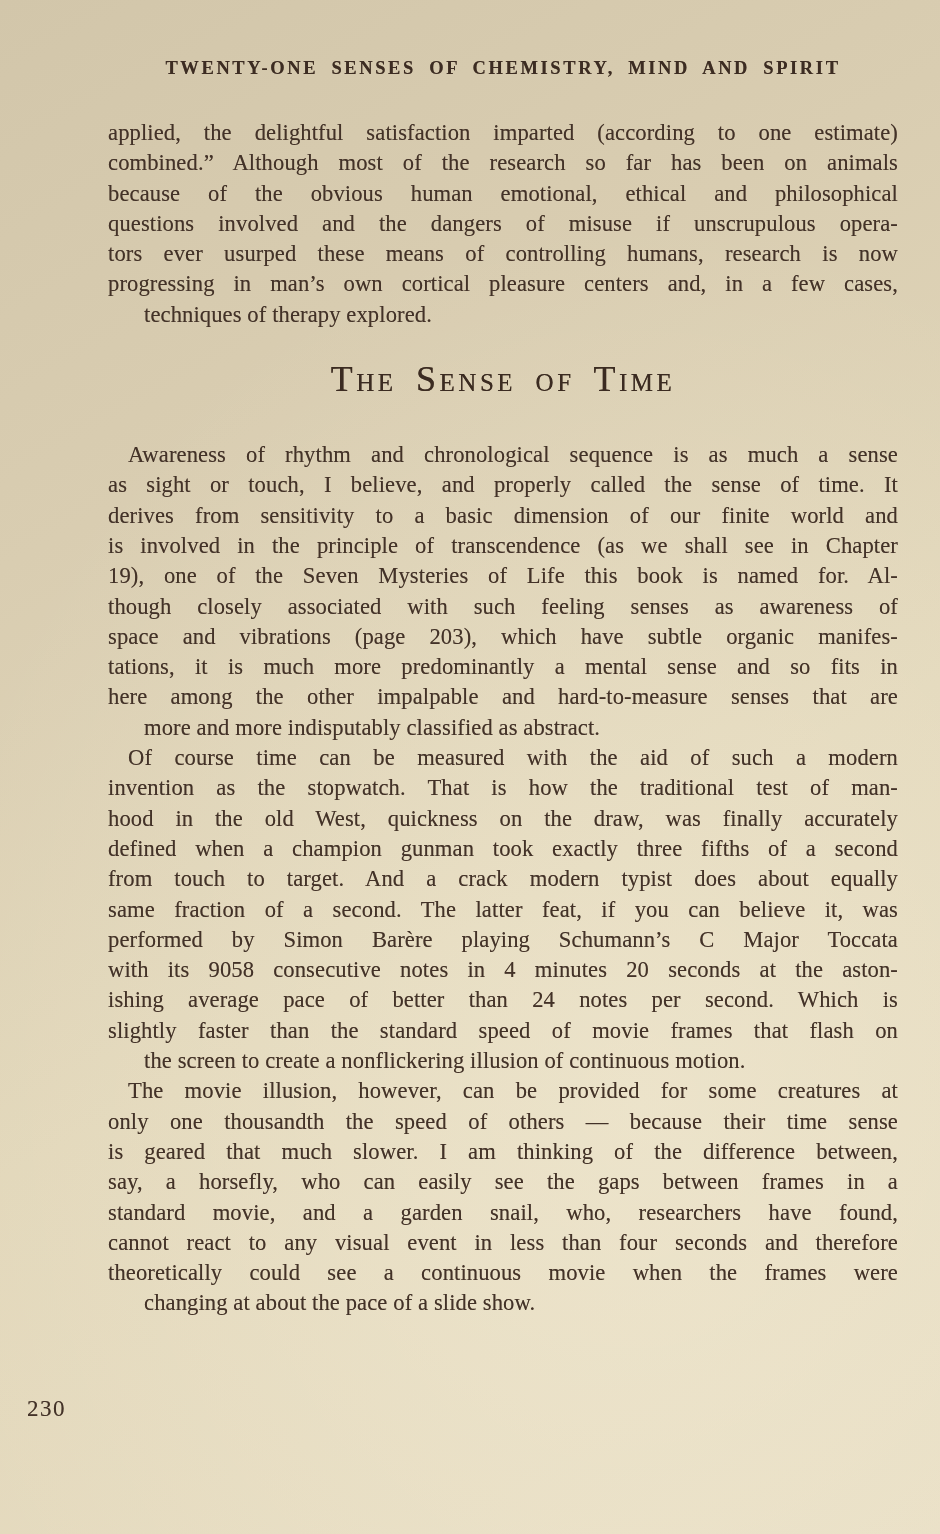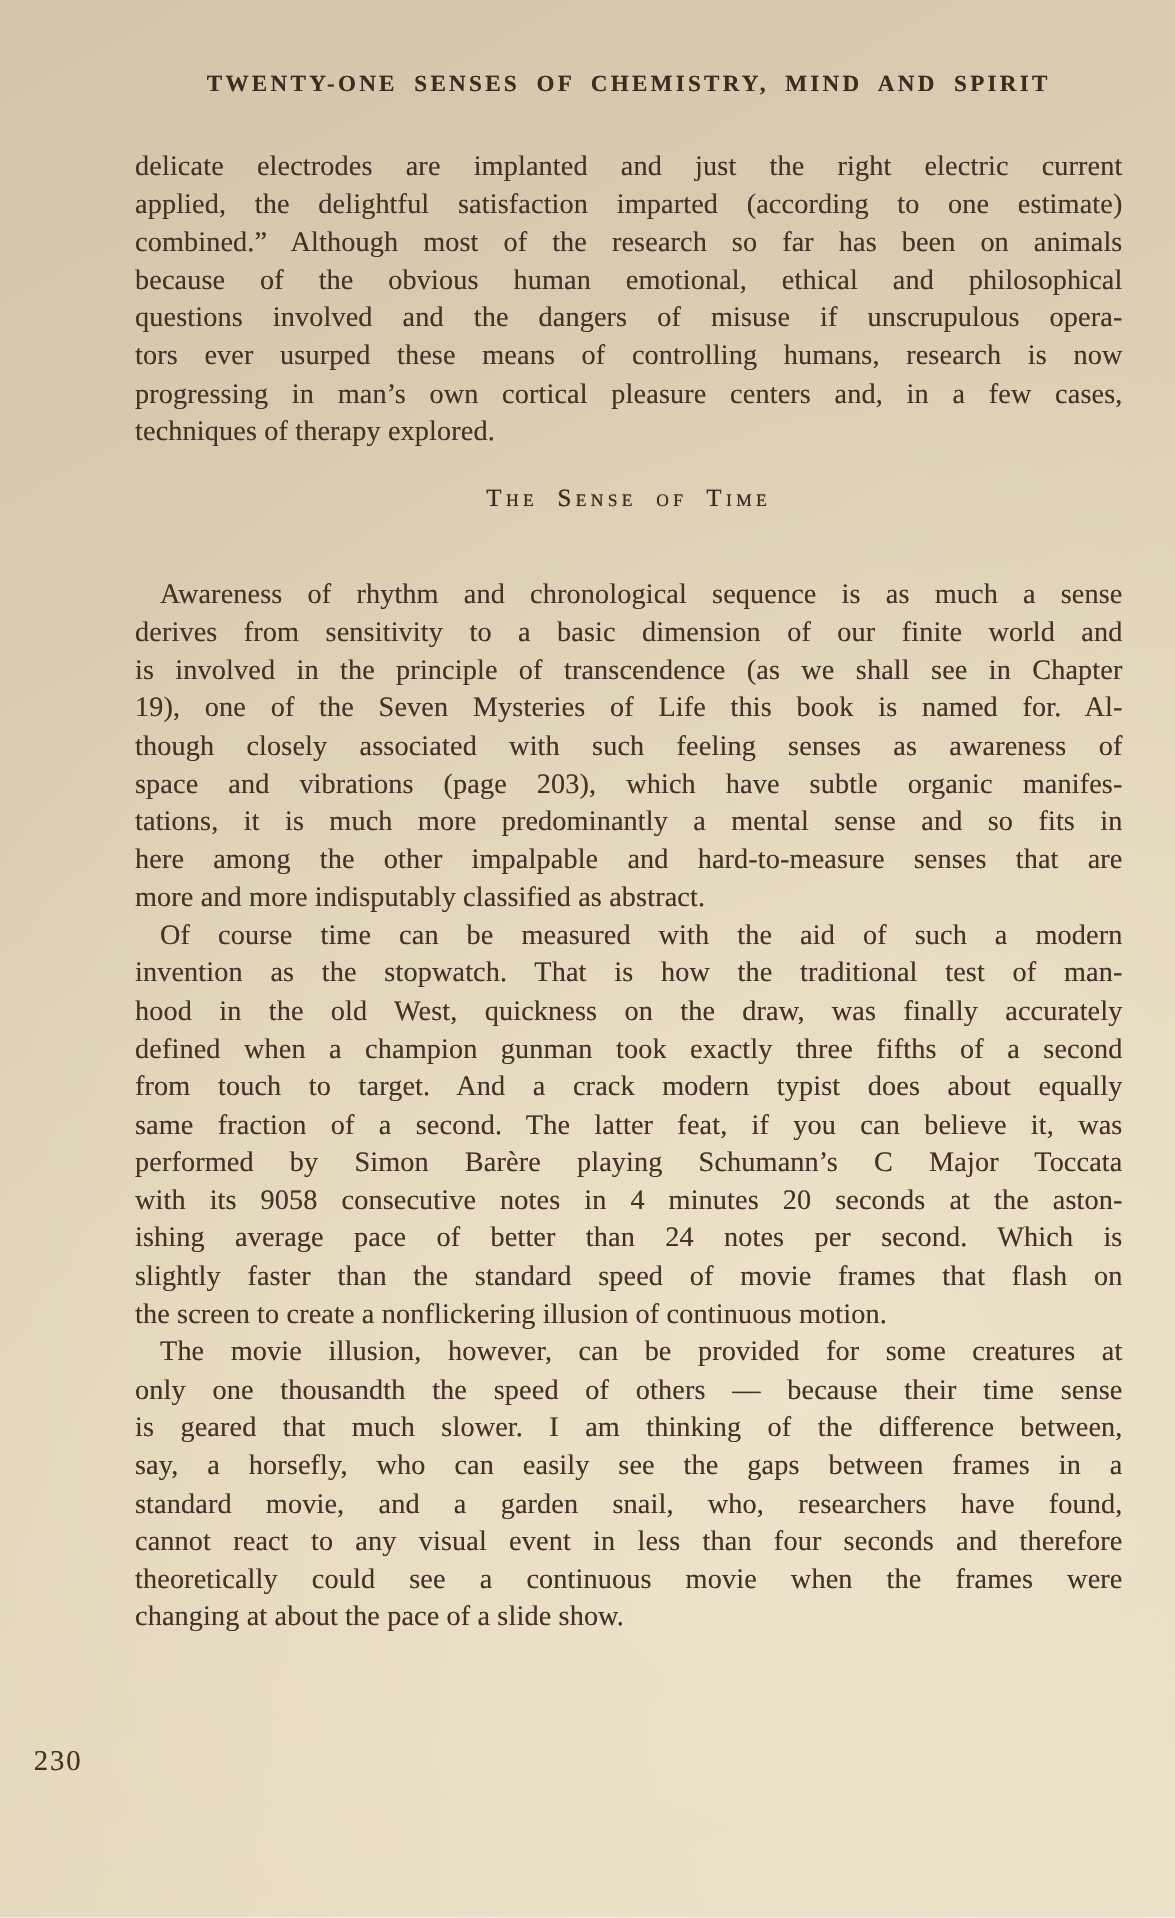--- a/index.html
+++ b/index.html
@@ -35,28 +35,28 @@
     font-size: 22.6px;
     line-height: 30.3px;
     color: #433228;
     text-shadow: 0 0 0.4px rgba(64,46,34,0.45);
   }
   .line {
     text-align: justify;
     text-align-last: justify;
     letter-spacing: 0.1px;
   }
-  .line.last { text-align-last: left; }
+  .line.last { text-align-last: left; margin-left: 36px; }
   .para.indent .line:first-child { text-indent: 20px; }
   .section-heading {
-    margin: 20px 0 42px 0;
+    margin: 30px 0 42px 0;
     text-align: center;
     font-variant: small-caps;
     font-weight: 400;
-    font-size: 20px;
+    font-size: 36px;
     line-height: 38px;
     letter-spacing: 3.5px;
     word-spacing: 7px;
     color: #3b2b21;
     text-shadow: 0 0 0.6px rgba(59,43,33,0.8);
   }
   .page-number {
     position: absolute;
     left: 27px;
     top: 1396px;
@@ -69,34 +69,34 @@
 </head>
 <body>
 
 <div class="page">
 
   <div class="running-header">TWENTY-ONE SENSES OF CHEMISTRY, MIND AND SPIRIT</div>
 
   <div class="text-column">
 
     <div class="para">
-        <div class="line">delicate electrodes are implanted and just the right electric current</div>
         <div class="line">applied, the delightful satisfaction imparted (according to one estimate)</div>
         <div class="line">combined.”  Although most of the research so far has been on animals</div>
         <div class="line">because of the obvious human emotional, ethical and philosophical</div>
         <div class="line">questions involved and the dangers of misuse if unscrupulous opera-</div>
         <div class="line">tors ever usurped these means of controlling humans, research is now</div>
         <div class="line">progressing in man’s own cortical pleasure centers and, in a few cases,</div>
         <div class="line last">techniques of therapy explored.</div>
       </div>
 
     <h2 class="section-heading">The Sense of Time</h2>
 
     <div class="para indent">
         <div class="line">Awareness of rhythm and chronological sequence is as much a sense</div>
+        <div class="line">as sight or touch, I believe, and properly called the sense of time.  It</div>
         <div class="line">derives from sensitivity to a basic dimension of our finite world and</div>
         <div class="line">is involved in the principle of transcendence (as we shall see in Chapter</div>
         <div class="line">19), one of the Seven Mysteries of Life this book is named for.  Al-</div>
         <div class="line">though closely associated with such feeling senses as awareness of</div>
         <div class="line">space and vibrations (page 203), which have subtle organic manifes-</div>
         <div class="line">tations, it is much more predominantly a mental sense and so fits in</div>
         <div class="line">here among the other impalpable and hard-to-measure senses that are</div>
         <div class="line last">more and more indisputably classified as abstract.</div>
       </div>
 

